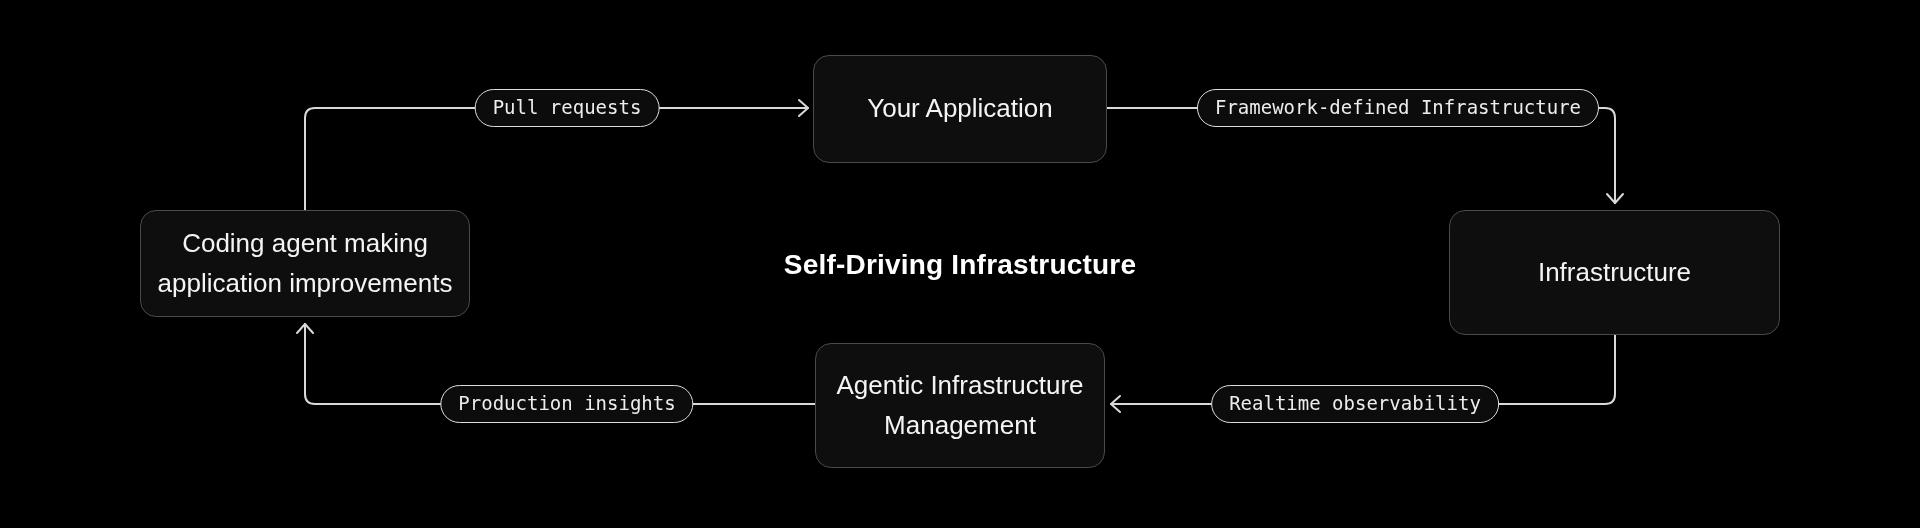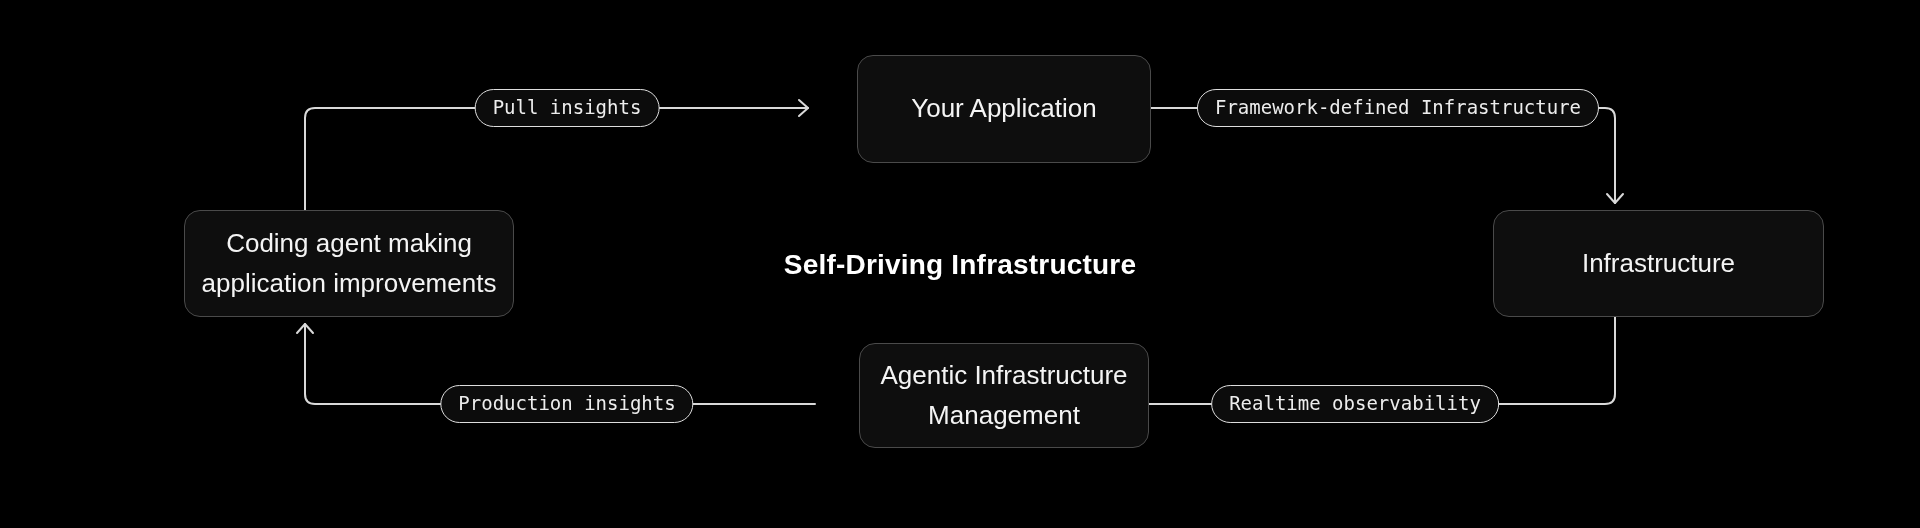--- a/index.html
+++ b/index.html
@@ -37,25 +37,24 @@
     border: 1px solid #4a4a4a;
     border-radius: 16px;
     display: flex;
     align-items: center;
     justify-content: center;
     text-align: center;
     color: #f4f4f4;
     font-size: 26px;
     line-height: 1.52;
     padding: 0 10px;
-    margin-left: 44px;
   }
   .node-your-application   { left: 813px;  top: 55px;  width: 294px; height: 108px; }
-  .node-infrastructure     { left: 1449px; top: 210px; width: 331px; height: 107px; }
-  .node-agentic            { left: 815px;  top: 343px; width: 290px; height: 105px; padding: 0 4px; }
+  .node-infrastructure     { left: 1449px; top: 210px; width: 331px; height: 125px; }
+  .node-agentic            { left: 815px;  top: 343px; width: 290px; height: 125px; padding: 0 4px; }
   .node-coding-agent       { left: 140px;  top: 210px; width: 330px; height: 107px; }
   .pill {
     position: absolute;
     z-index: 3;
     transform: translate(-50%, -50%);
     box-sizing: border-box;
     background: #0c0c0c;
     border: 1.5px solid #dedede;
     border-radius: 999px;
     color: #ededed;
@@ -112,21 +111,21 @@
   </div>
 
   <div class="node node-agentic">
     <span>Agentic Infrastructure Management</span>
   </div>
 
   <div class="node node-coding-agent">
     <span>Coding agent making application improvements</span>
   </div>
 
-  <div class="pill pill-pull-requests">Pull insights</div>
+  <div class="pill pill-pull-requests">Pull requests</div>
 
   <div class="pill pill-framework">Framework-defined Infrastructure</div>
 
   <div class="pill pill-production">Production insights</div>
 
   <div class="pill pill-realtime">Realtime observability</div>
 
   <div class="center-title">Self-Driving Infrastructure</div>
 
 </div>

